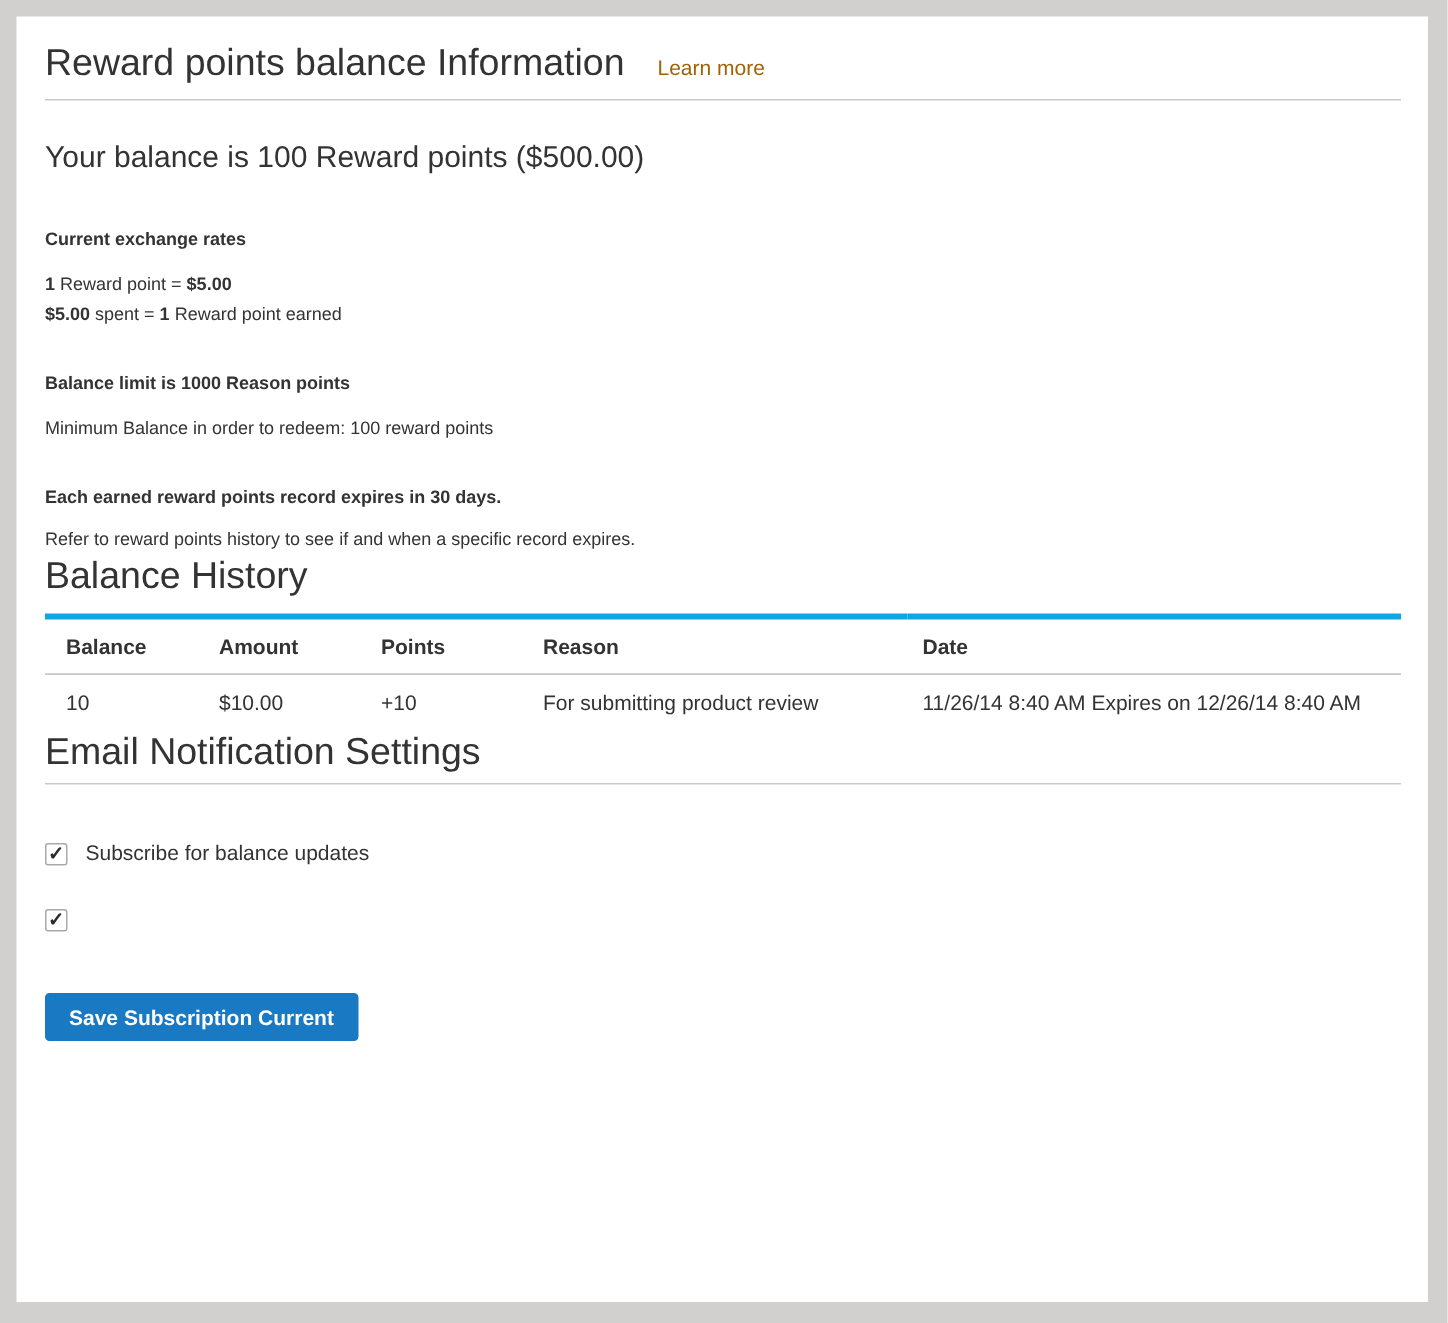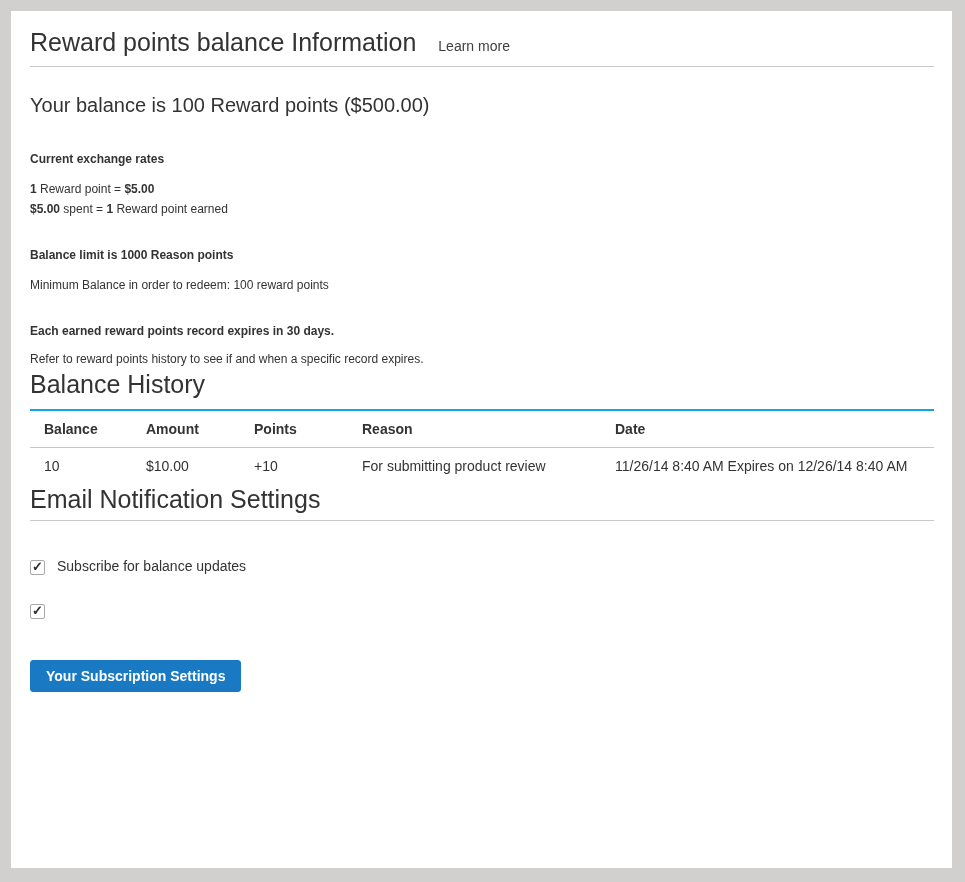--- a/index.html
+++ b/index.html
@@ -30,21 +30,21 @@
   h1.page-title {
     margin: 0;
     font-size: 25px;
     line-height: 30px;
     font-weight: 300;
     color: #333333;
   }
   a.learn-more {
     margin-left: 22px;
     font-size: 14px;
-    color: #404040;
+    color: #a16207;
     text-decoration: none;
     cursor: pointer;
   }
   
   .balance-summary { margin: 27px 0 0 0; font-size: 20px; line-height: 22px; }
   p { margin: 0; font-size: 12px; line-height: 20px; }
   .bold { font-weight: 700; }
   .exchange-heading { margin-top: 33px; font-weight: 700; }
   .exchange-lines { margin-top: 10px; line-height: 19px; }
   .balance-limit { margin-top: 26px; font-weight: 700; }
@@ -61,21 +61,21 @@
   }
   .history-heading { margin-top: 49px; }
   
   table.history-table {
     width: 100%;
     margin-top: 10px;
     border-collapse: collapse;
     font-size: 14px;
     color: #333333;
   }
-  table.history-table { border-top: 2px solid #0ea5e9; }
+  table.history-table { border-top: 4px solid #0ea5e9; }
   table.history-table th {
     text-align: left;
     font-weight: 600;
     padding: 10px 10px;
     border-bottom: 1px solid #c6c6c6;
   }
   table.history-table td { padding: 10px 10px; }
   table.history-table th:first-child,
   table.history-table td:first-child { padding-left: 14px; }
   table.history-table tbody tr:nth-child(even) { background: #f6f6f6; }
@@ -197,16 +197,16 @@
 
     <div class="checkbox-row">
       <input type="checkbox" id="cb-balance" checked="checked" style="">
       <label for="cb-balance">Subscribe for balance updates</label>
     </div>
 
     <div class="checkbox-row">
       <input type="checkbox" id="cb-expiration" checked="checked" style="">
     </div>
 
-    <button class="save-btn">Your Subscription Settings</button>
+    <button class="save-btn">Save Subscription Current</button>
 
   </div>
 </div>
 
 </body></html>

